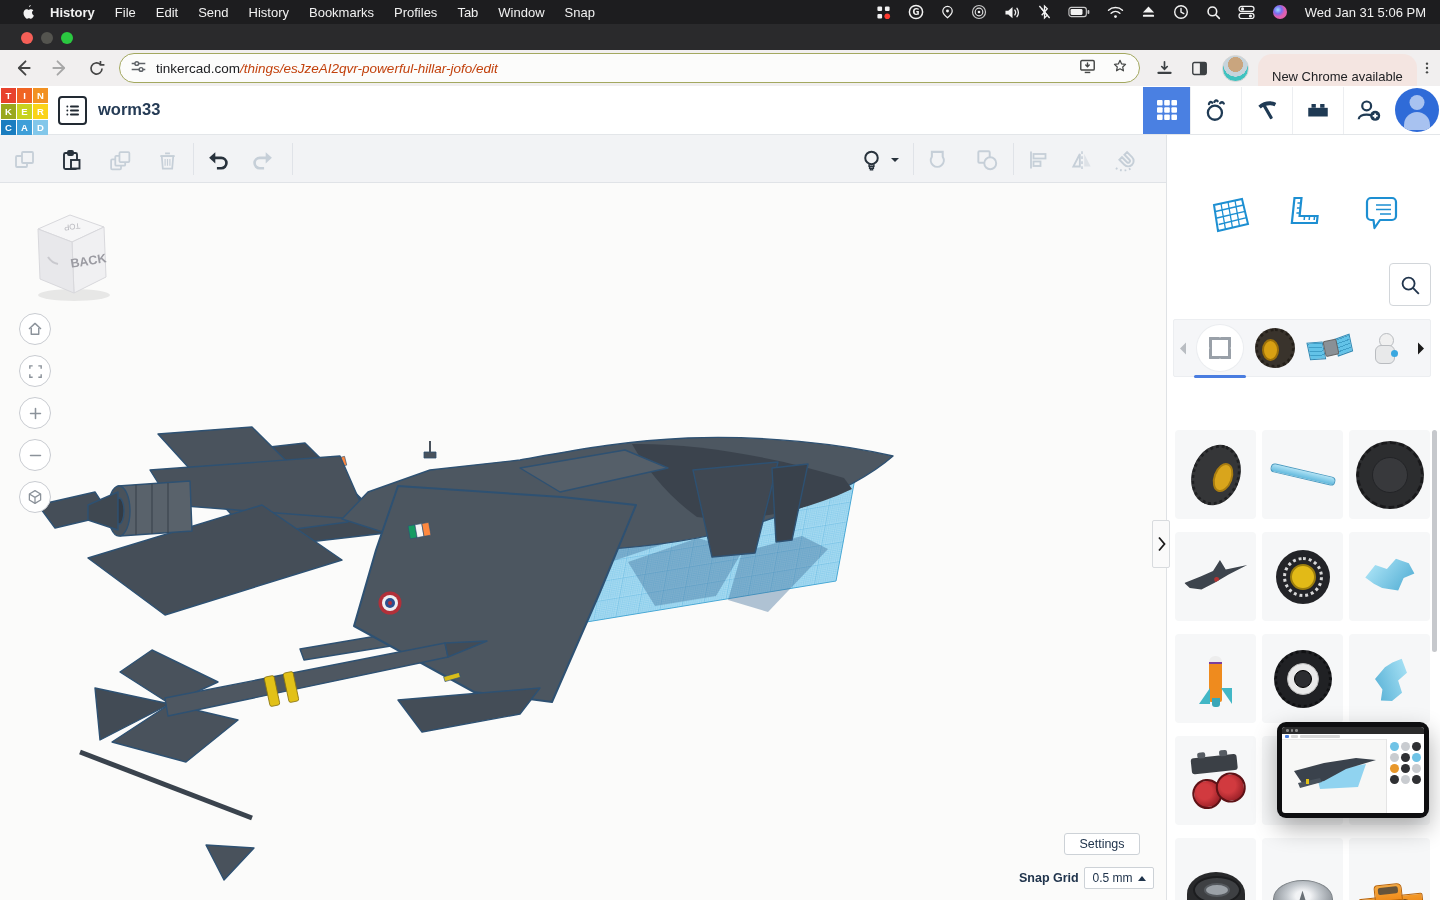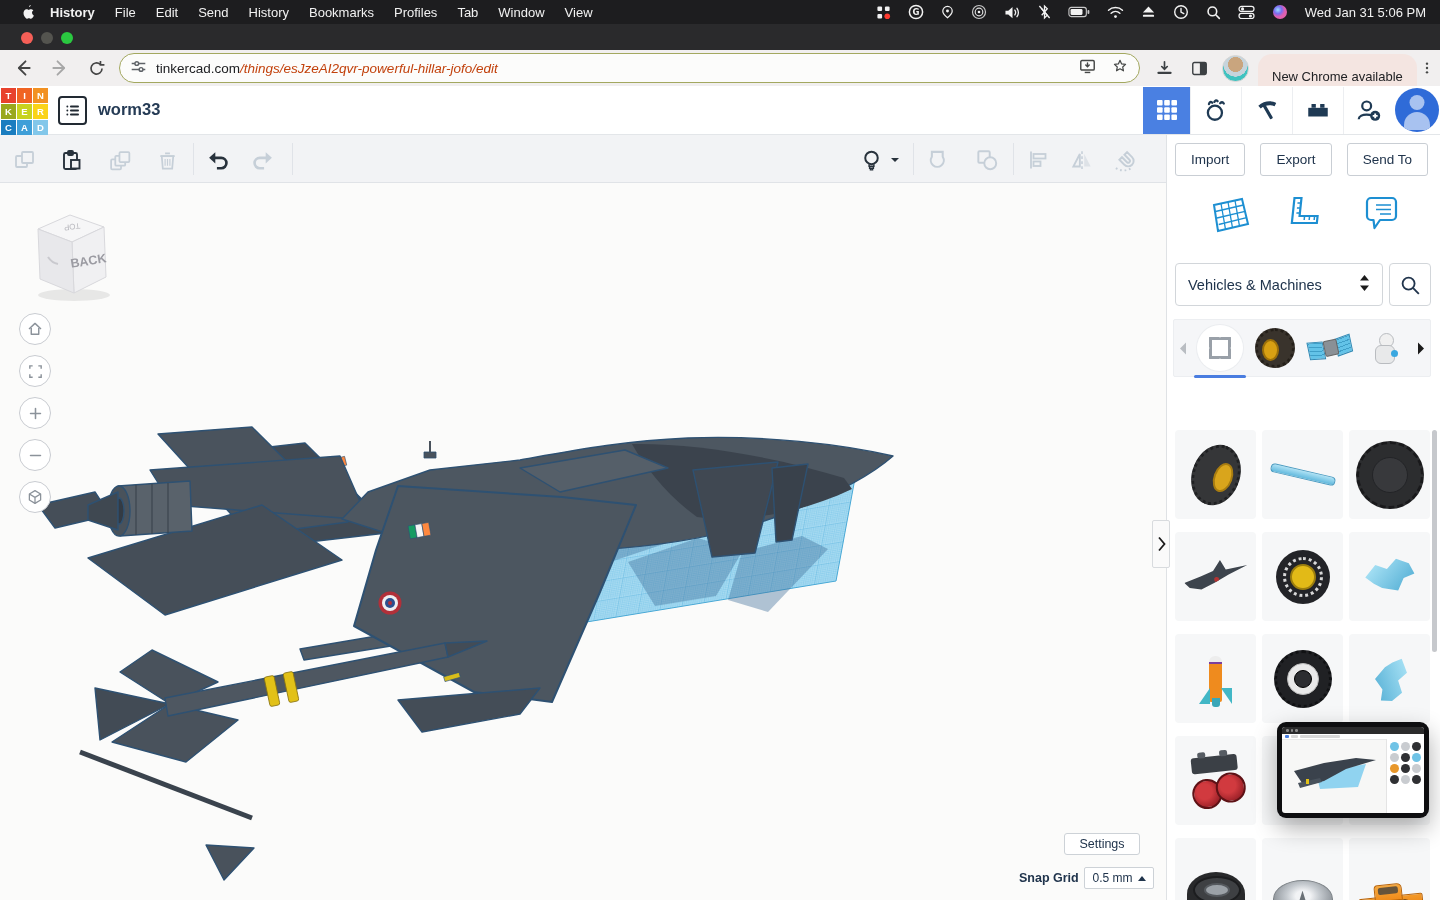--- a/index.html
+++ b/index.html
@@ -181,21 +181,21 @@
     <span class="mb-app">History</span>
     <span style="display:flex;">
         <span class="mb-item">File</span>
         <span class="mb-item">Edit</span>
         <span class="mb-item">Send</span>
         <span class="mb-item">History</span>
         <span class="mb-item">Bookmarks</span>
         <span class="mb-item">Profiles</span>
         <span class="mb-item">Tab</span>
         <span class="mb-item">Window</span>
-        <span class="mb-item">View</span>
+        <span class="mb-item">Snap</span>
       </span>
   </div>
   <div class="mb-right">
     <span style="display:flex;align-items:center;gap:17px;">
         <span class="st-ic">
           <svg width="15" height="15" viewBox="0 0 16 16">
             <rect x="1.5" y="1.5" width="5" height="5" rx="1.2" fill="#f2f2f2"></rect>
             <rect x="9.5" y="1.5" width="5" height="5" rx="1.2" fill="#f2f2f2"></rect>
             <rect x="1.5" y="9.5" width="5" height="5" rx="1.2" fill="#f2f2f2"></rect>
             <circle cx="12" cy="12" r="3" fill="#ff3b30"></circle>
@@ -638,25 +638,20 @@
 <div class="settings-btn">
     <span>Settings</span>
   </div>
 <div class="snap-label">Snap Grid</div>
 <div class="snap-dd">
     <span>0.5 mm</span>
     <span class="tri"></span>
   </div>
 
 <div class="sidebar">
-  <div class="sb-actions">
-    <span class="act-btn">Import</span>
-    <span class="act-btn">Export</span>
-    <span class="act-btn">Send To</span>
-  </div>
 
   <div class="sb-blueicons">
     <span>
       <svg width="46" height="44" viewBox="0 0 46 44" fill="none" stroke="currentColor" stroke-width="2">
           <path d="M8,12 L36,6 L42,31 L12,38 Z"></path>
           <path d="M15,10.5 L19.5,36.4 M22,9 L26.5,34.8 M29,7.5 L33.5,33.2 M9.5,18.5 L37.5,12 M11,25 L39,18.3 M12.7,31.5 L40.6,24.7" stroke-width="1.3"></path>
         </svg>
     </span>
     <span>
       <svg width="42" height="40" viewBox="0 0 42 40" fill="none" stroke="currentColor" stroke-width="2.2">
@@ -665,29 +660,20 @@
         </svg>
     </span>
     <span>
       <svg width="42" height="42" viewBox="0 0 42 42" fill="none" stroke="currentColor" stroke-width="2.2" stroke-linejoin="round">
           <path d="M11,5 h21 a4,4 0 0 1 4,4 v14 a4,4 0 0 1 -4,4 h-12 l-5.5,8 l-1,-8 h-2.5 a4,4 0 0 1 -4,-4 V9 a4,4 0 0 1 4,-4 Z"></path>
           <path d="M16,12 h15 M16,16.5 h15 M20,21 h11" stroke-width="1.6"></path>
         </svg>
     </span>
   </div>
 
-  <div class="sb-select">
-    <span>Vehicles &amp; Machines</span>
-    <span class="arrows">
-      <svg width="11" height="18" viewBox="0 0 11 18" fill="#1b1b1b">
-          <path d="M5.5 1 L10 6.5 H1 Z"></path>
-          <path d="M5.5 17 L1 11.5 H10 Z"></path>
-        </svg>
-    </span>
-  </div>
   <div class="sb-search">
     <svg width="24" height="24" viewBox="0 0 34 34" fill="none" stroke="currentColor" stroke-width="2.6">
         <circle cx="15" cy="15" r="8.5"></circle>
         <path d="M21.5 21.5 L29.5 29.5"></path>
       </svg>
   </div>
 
   <div class="carousel">
     <span class="car-chev">
       <svg width="8" height="13" viewBox="0 0 8 13" fill="#b9bdc2">

